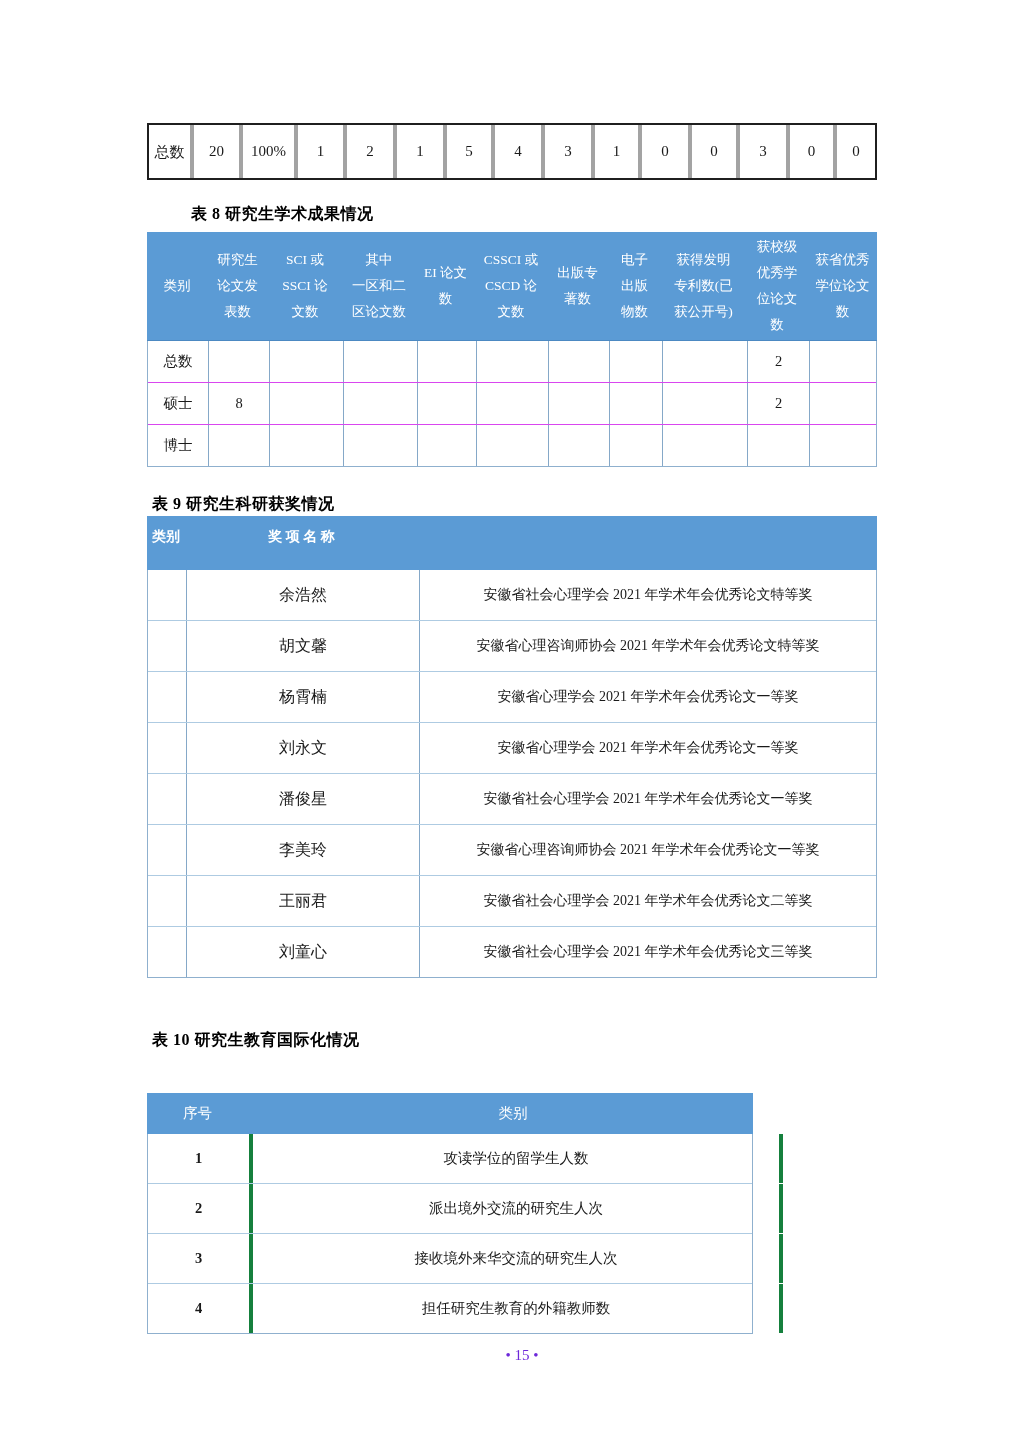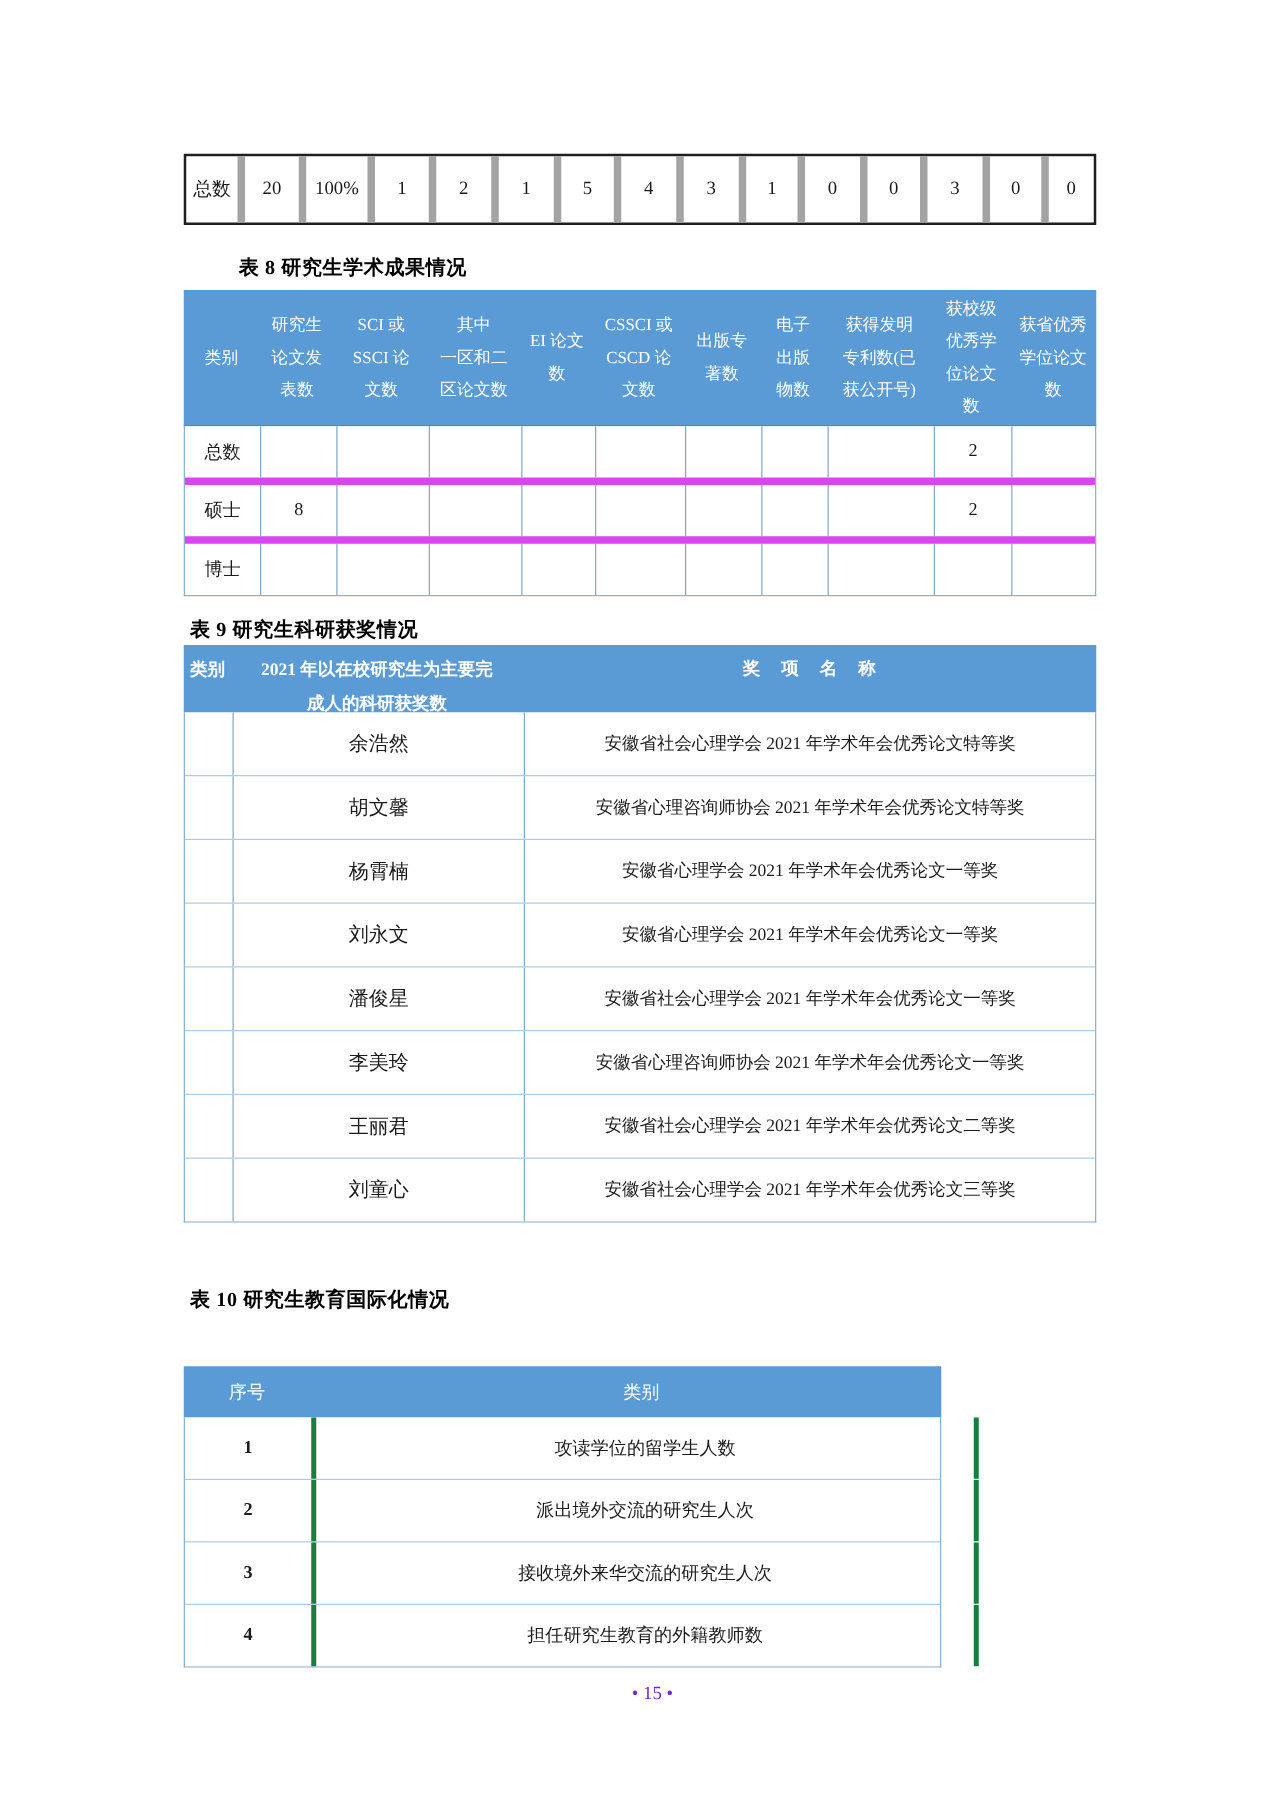--- a/index.html
+++ b/index.html
@@ -10,21 +10,21 @@
   .abs{position:absolute;box-sizing:border-box;}
   .cell{
     display:flex;align-items:center;justify-content:center;text-align:center;
     box-sizing:border-box;flex-shrink:0;white-space:pre-line;overflow:hidden;
   }
   
   .carry{
     left:147px;top:123px;width:730px;height:57px;display:flex;
     border:2px solid #1f1f1f;background:#fff;font-size:15px;
   }
-  .carry > div + div{border-left:6px solid #a3a3a3;}
+  .carry > div + div{border-left:4px solid #a3a3a3;}
   .carry > div:nth-child(1){width:41px;line-height:20px;}
   .carry > div:nth-child(2){width:49px;}
   .carry > div:nth-child(3){width:55px;}
   .carry > div:nth-child(4){width:49px;}
   .carry > div:nth-child(5){width:50px;}
   .carry > div:nth-child(6){width:50px;}
   .carry > div:nth-child(7){width:48px;}
   .carry > div:nth-child(8){width:50px;}
   .carry > div:nth-child(9){width:50px;}
   .carry > div:nth-child(10){width:47px;}
@@ -38,21 +38,21 @@
     left:152px;font-size:16px;font-weight:bold;color:#000;letter-spacing:0.5px;
   }
   
   .blue{background:#5B9BD5;color:#ffffff;}
   
   .t8{left:147px;top:232px;width:730px;}
   .t8 .hrow{display:flex;height:108px;border-bottom:1px solid #4c89c2;}
   .t8 .hrow > .cell{font-size:13.5px;line-height:26px;}
   .t8 .body{border:1px solid #8fb0ce;border-top:none;}
   .t8 .brow{display:flex;height:41px;font-size:14.5px;background:#fff;}
-  .t8 .brow + .brow{border-top:6px solid #d946ef;}
+  .t8 .brow + .brow{border-top:1px solid #d946ef;}
   .t8 .brow > div + div{border-left:1px solid #85a8c8;}
   .row8 > div:nth-child(1){width:60px;}
   .row8 > div:nth-child(2){width:61px;}
   .row8 > div:nth-child(3){width:74px;}
   .row8 > div:nth-child(4){width:74px;}
   .row8 > div:nth-child(5){width:59px;}
   .row8 > div:nth-child(6){width:72px;}
   .row8 > div:nth-child(7){width:61px;}
   .row8 > div:nth-child(8){width:53px;}
   .row8 > div:nth-child(9){width:85px;}
@@ -187,22 +187,20 @@
         <div class="cell"></div>
       </div>
     </div>
   </div>
 
   <div class="abs sec-title" style="top:494px;">表 9 研究生科研获奖情况</div>
 
   <div class="abs t9">
     <div class="hrow blue row9">
       <div class="cell">类别</div>
-      <div class="cell">2021 年以在校研究生为主要完
-成人的科研获奖数</div>
       <div class="cell">奖  项  名  称</div>
     </div>
     <div class="body">
       <div class="brow row9">
         <div class="cell"></div>
         <div class="cell name">余浩然</div>
         <div class="cell award">安徽省社会心理学会 2021 年学术年会优秀论文特等奖</div>
       </div>
       <div class="brow row9">
         <div class="cell"></div>

